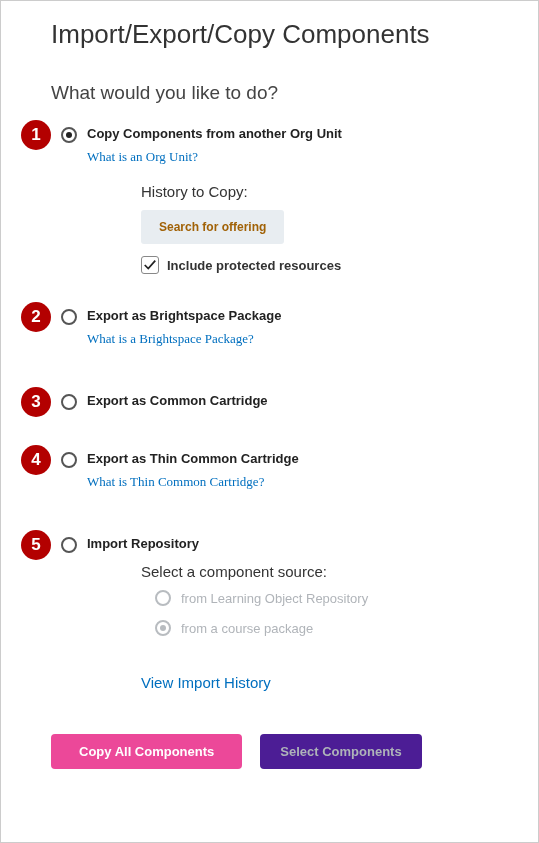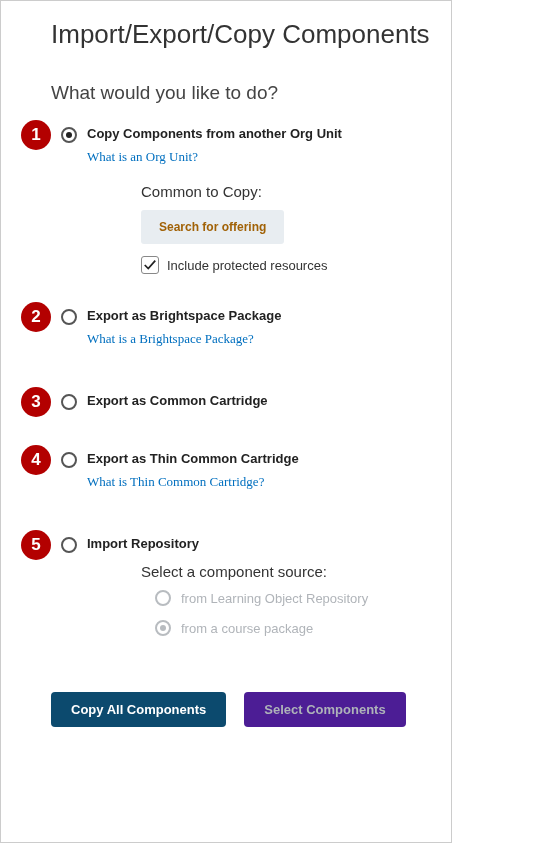--- a/index.html
+++ b/index.html
@@ -2,21 +2,21 @@
 <html><head>
   <meta charset="utf-8">
   <style>
     * { box-sizing: border-box; margin: 0; padding: 0; }
     body {
       font-family: -apple-system, BlinkMacSystemFont, "Segoe UI", Arial, sans-serif;
       background: #fff;
       padding: 0;
     }
     .container {
-      width: 452px;
+      width: 539px;
       height: 843px;
       border: 1px solid #ccc;
       padding: 18px 8px 20px 8px;
       position: relative;
     }
     .page-title {
       font-size: 26px;
       font-weight: 400;
       color: #333;
       margin-left: 42px;
@@ -116,21 +116,21 @@
       height: 18px;
       border: 1px solid #888;
       border-radius: 3px;
       display: flex;
       align-items: center;
       justify-content: center;
       cursor: pointer;
       background: #fff;
     }
     .checkbox svg { width: 14px; height: 14px; }
-    .check-label { font-size: 13px; color: #333; }
+    .check-label { font-size: 13px; color: #333; font-weight: bold; }
     .option-block { margin-bottom: 34px; }
     .sub-radio-row {
       display: flex;
       align-items: center;
       gap: 10px;
       margin-bottom: 14px;
       padding-left: 14px;
     }
     .sub-radio {
       width: 16px;
@@ -161,24 +161,24 @@
       margin-top: 24px;
       display: inline-block;
     }
     .button-row {
       margin-top: 42px;
       margin-left: 42px;
       display: flex;
       gap: 18px;
     }
     .btn-primary {
-      background: #0c4a6e;
+      background: #ec4899;
       color: #fff;
       border: none;
-      padding: 10px 20px;
+      padding: 10px 28px;
       font-size: 13px;
       font-weight: 700;
       border-radius: 4px;
       cursor: pointer;
     }
     .btn-secondary {
       background: #4c1d95;
       color: #aeb3b9;
       border: none;
       padding: 10px 20px;
@@ -197,21 +197,21 @@
   <h2 class="subtitle">What would you like to do?</h2>
 
   <div class="option-block">
     <div class="option">
       <div class="step-badge">1</div>
       <div class="radio selected"></div>
       <div class="opt-body">
         <div class="opt-label">Copy Components from another Org Unit</div>
         <a class="help-link">What is an Org Unit?</a>
         <div class="sub-section">
-          <div class="sub-heading">Common to Copy:</div>
+          <div class="sub-heading">History to Copy:</div>
           <button class="search-btn">Search for offering</button>
           <div class="checkbox-row">
             <div class="checkbox">
               <svg viewBox="0 0 16 16">
                   <path d="M2 8 L6 12 L14 3" stroke="#222" stroke-width="2" fill="none"></path>
                 </svg>
             </div>
             <span class="check-label">Include protected resources</span>
           </div>
         </div>
@@ -260,20 +260,21 @@
         <div class="sub-section" style="margin-top:12px;">
           <div class="sub-heading">Select a component source:</div>
           <div class="sub-radio-row">
             <div class="sub-radio"></div>
             <span class="sub-radio-label">from Learning Object Repository</span>
           </div>
           <div class="sub-radio-row">
             <div class="sub-radio selected"></div>
             <span class="sub-radio-label">from a course package</span>
           </div>
+          <a class="history-link">View Import History</a>
         </div>
       </div>
     </div>
   </div>
 
   <div class="button-row">
     <button class="btn-primary">Copy All Components</button>
     <button class="btn-secondary">Select Components</button>
   </div>
 

